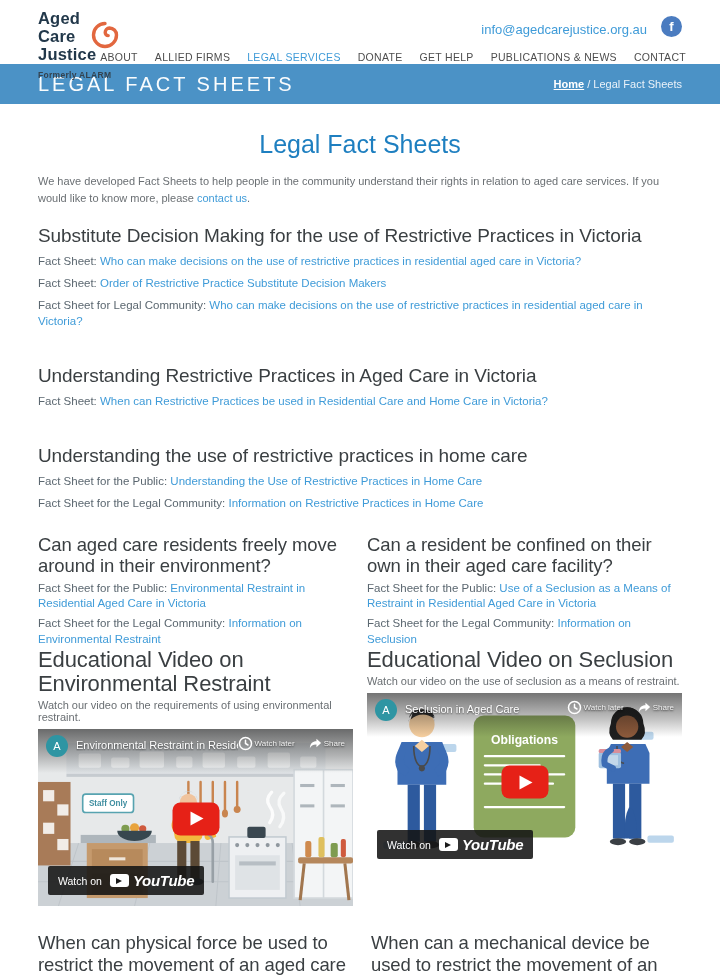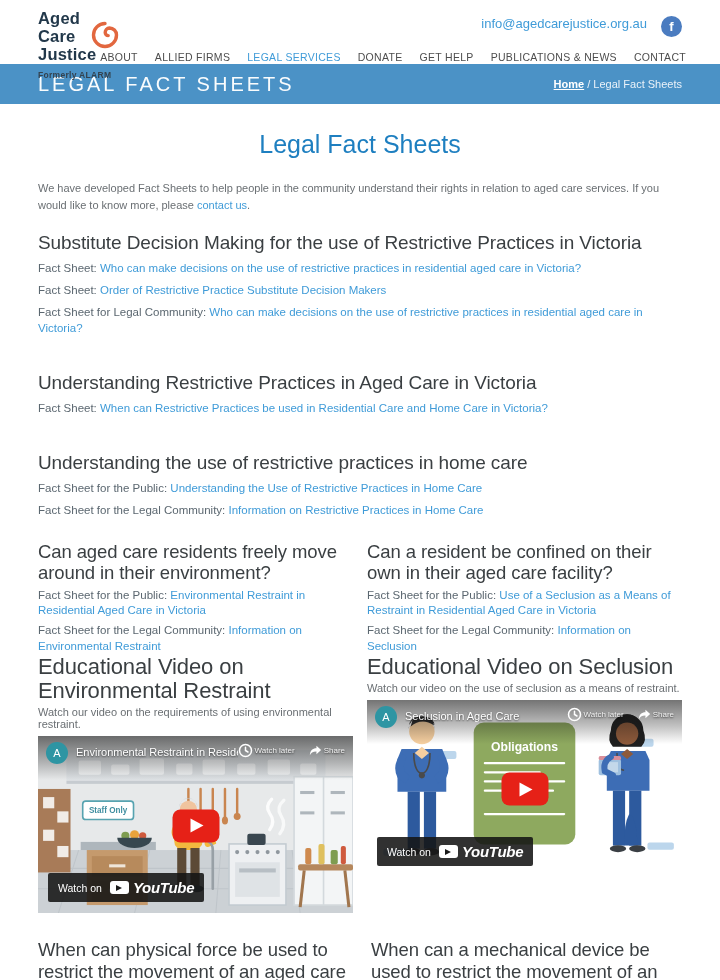--- a/index.html
+++ b/index.html
@@ -9,39 +9,39 @@
     font-family:"Liberation Sans", sans-serif; color:#3f4347;
   }
   a { text-decoration:none; cursor:pointer; }
 
   
   .header { position:relative; height:64px; background:#fff; }
   .logo { position:absolute; left:38px; top:10px; cursor:pointer; }
   .logo-text { font-size:16.5px; line-height:1.08; color:#22384a; font-weight:600; letter-spacing:.2px; }
   .logo-icon { position:absolute; left:52px; top:10px; }
   .logo-tag { margin-top:7px; font-size:8.5px; font-weight:700; color:#33424f; letter-spacing:.3px; }
-  .email-row { position:absolute; top:16px; right:38px; display:flex; align-items:flex-start; gap:14px; }
+  .email-row { position:absolute; top:16px; right:38px; display:flex; align-items:flex-end; gap:14px; }
   .email { color:#3f9bd8; font-size:13px; }
   .fb { width:21px; height:21px; border-radius:50%; background:#4b7cc0; color:#fff;
         display:flex; align-items:center; justify-content:center; font-size:13px; font-weight:700; }
   .nav { position:absolute; top:51px; right:34px; display:flex; gap:17px; }
   .nav-item { font-size:10.5px; color:#4d4d4d; letter-spacing:.3px; cursor:pointer; }
   .nav-item.active { color:#3f9bd8; }
 
   
   .banner { height:40px; background:#4b92c6; display:flex; align-items:center;
             justify-content:space-between; padding:0 38px; }
   .banner-title { color:rgba(255,255,255,.97); font-size:20px; letter-spacing:3px; font-weight:400; }
   .crumbs { font-size:11px; color:#eaf2f9; }
   .crumbs a { color:#ffffff; text-decoration:underline; font-weight:700; }
 
   
   .content { padding:0 38px; }
   h1.page-title { margin-top:26px; text-align:center; color:#1e7fc0; font-size:25px; font-weight:400; }
-  .intro { margin-top:21px; font-size:11px; line-height:1.55; color:#6a6f73; }
+  .intro { margin-top:14px; font-size:11px; line-height:1.55; color:#6a6f73; }
   .intro a { color:#3f9bd8; }
   h2 { font-size:19px; font-weight:400; color:#3a3f42; letter-spacing:-.1px; }
   .section h2 { margin-top:36px; }
   .section:first-of-type h2 { margin-top:18px; }
   .fs { margin-top:7px; font-size:11.5px; line-height:1.32; color:#5b6770; }
   .fs a { color:#3f9bd8; }
 
   .twocol { display:grid; grid-template-columns:1fr 1fr; column-gap:22px; margin-top:24px;gap:14px; }
   .col h2.qhead { font-size:18.5px; line-height:1.1; }
   .col .fs { margin-top:5px; }

